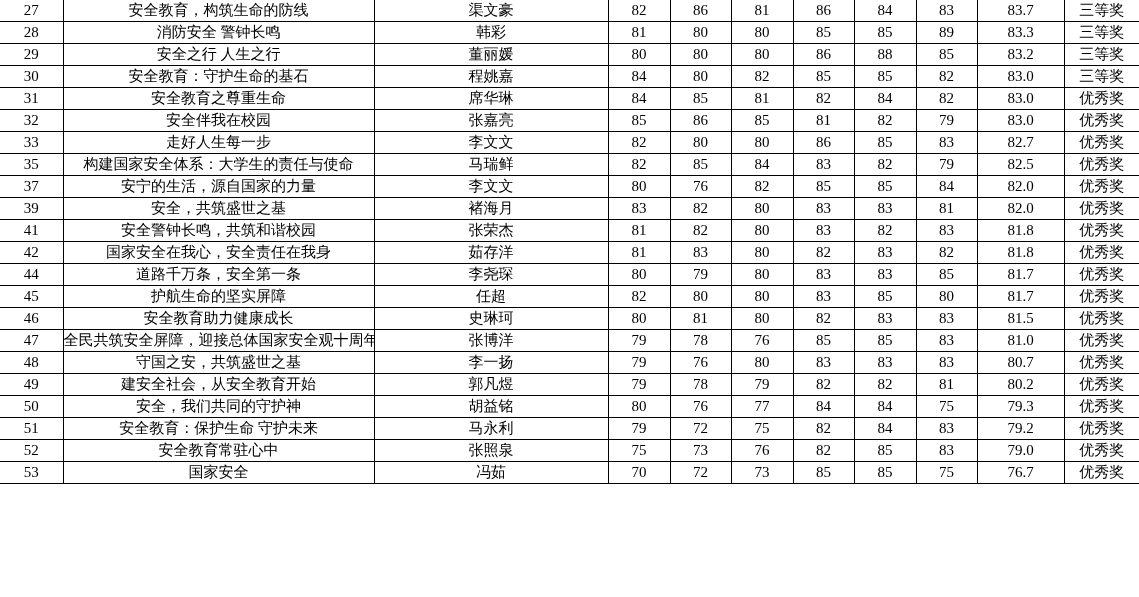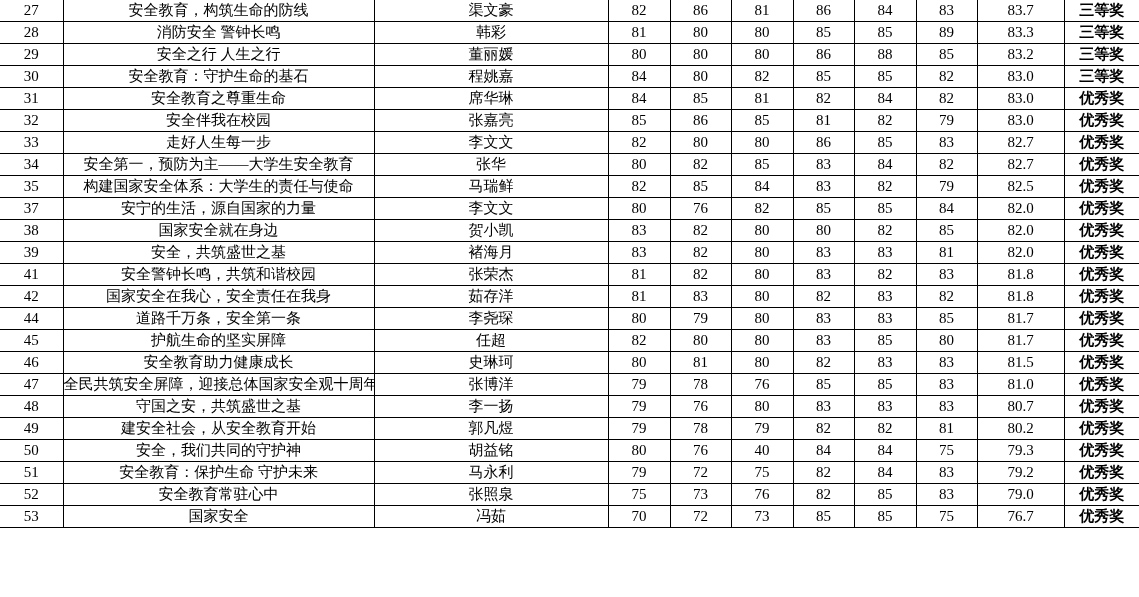--- a/index.html
+++ b/index.html
@@ -26,21 +26,21 @@
     padding: 0;
     margin: 0;
     text-align: center;
     vertical-align: middle;
     overflow: hidden;
     white-space: nowrap;
   }
   
   table.score-table tr:first-child td { border-top: none; }
   table.score-table td:first-child { border-left: none; }
-  table.score-table td:last-child { border-right: none; font-weight: bold; }
+  table.score-table td:last-child { border-right: none; }
 </style>
 </head>
 <body>
 
 <table class="score-table">
   <colgroup>
     <col style="width:63px">
     <col style="width:311px">
     <col style="width:234px">
     <col style="width:62px">
@@ -138,33 +138,20 @@
         <td>82</td>
         <td>80</td>
         <td>80</td>
         <td>86</td>
         <td>85</td>
         <td>83</td>
         <td>82.7</td>
         <td>优秀奖</td>
       </tr>
       <tr>
-        <td>34</td>
-        <td>安全第一，预防为主——大学生安全教育</td>
-        <td>张华</td>
-        <td>80</td>
-        <td>82</td>
-        <td>85</td>
-        <td>83</td>
-        <td>84</td>
-        <td>82</td>
-        <td>82.7</td>
-        <td>优秀奖</td>
-      </tr>
-      <tr>
         <td>35</td>
         <td>构建国家安全体系：大学生的责任与使命</td>
         <td>马瑞鲜</td>
         <td>82</td>
         <td>85</td>
         <td>84</td>
         <td>83</td>
         <td>82</td>
         <td>79</td>
         <td>82.5</td>
@@ -177,33 +164,20 @@
         <td>80</td>
         <td>76</td>
         <td>82</td>
         <td>85</td>
         <td>85</td>
         <td>84</td>
         <td>82.0</td>
         <td>优秀奖</td>
       </tr>
       <tr>
-        <td>38</td>
-        <td>国家安全就在身边</td>
-        <td>贺小凯</td>
-        <td>83</td>
-        <td>82</td>
-        <td>80</td>
-        <td>80</td>
-        <td>82</td>
-        <td>85</td>
-        <td>82.0</td>
-        <td>优秀奖</td>
-      </tr>
-      <tr>
         <td>39</td>
         <td>安全，共筑盛世之基</td>
         <td>褚海月</td>
         <td>83</td>
         <td>82</td>
         <td>80</td>
         <td>83</td>
         <td>83</td>
         <td>81</td>
         <td>82.0</td>
@@ -312,21 +286,21 @@
         <td>81</td>
         <td>80.2</td>
         <td>优秀奖</td>
       </tr>
       <tr>
         <td>50</td>
         <td>安全，我们共同的守护神</td>
         <td>胡益铭</td>
         <td>80</td>
         <td>76</td>
-        <td>40</td>
+        <td>77</td>
         <td>84</td>
         <td>84</td>
         <td>75</td>
         <td>79.3</td>
         <td>优秀奖</td>
       </tr>
       <tr>
         <td>51</td>
         <td>安全教育：保护生命 守护未来</td>
         <td>马永利</td>

